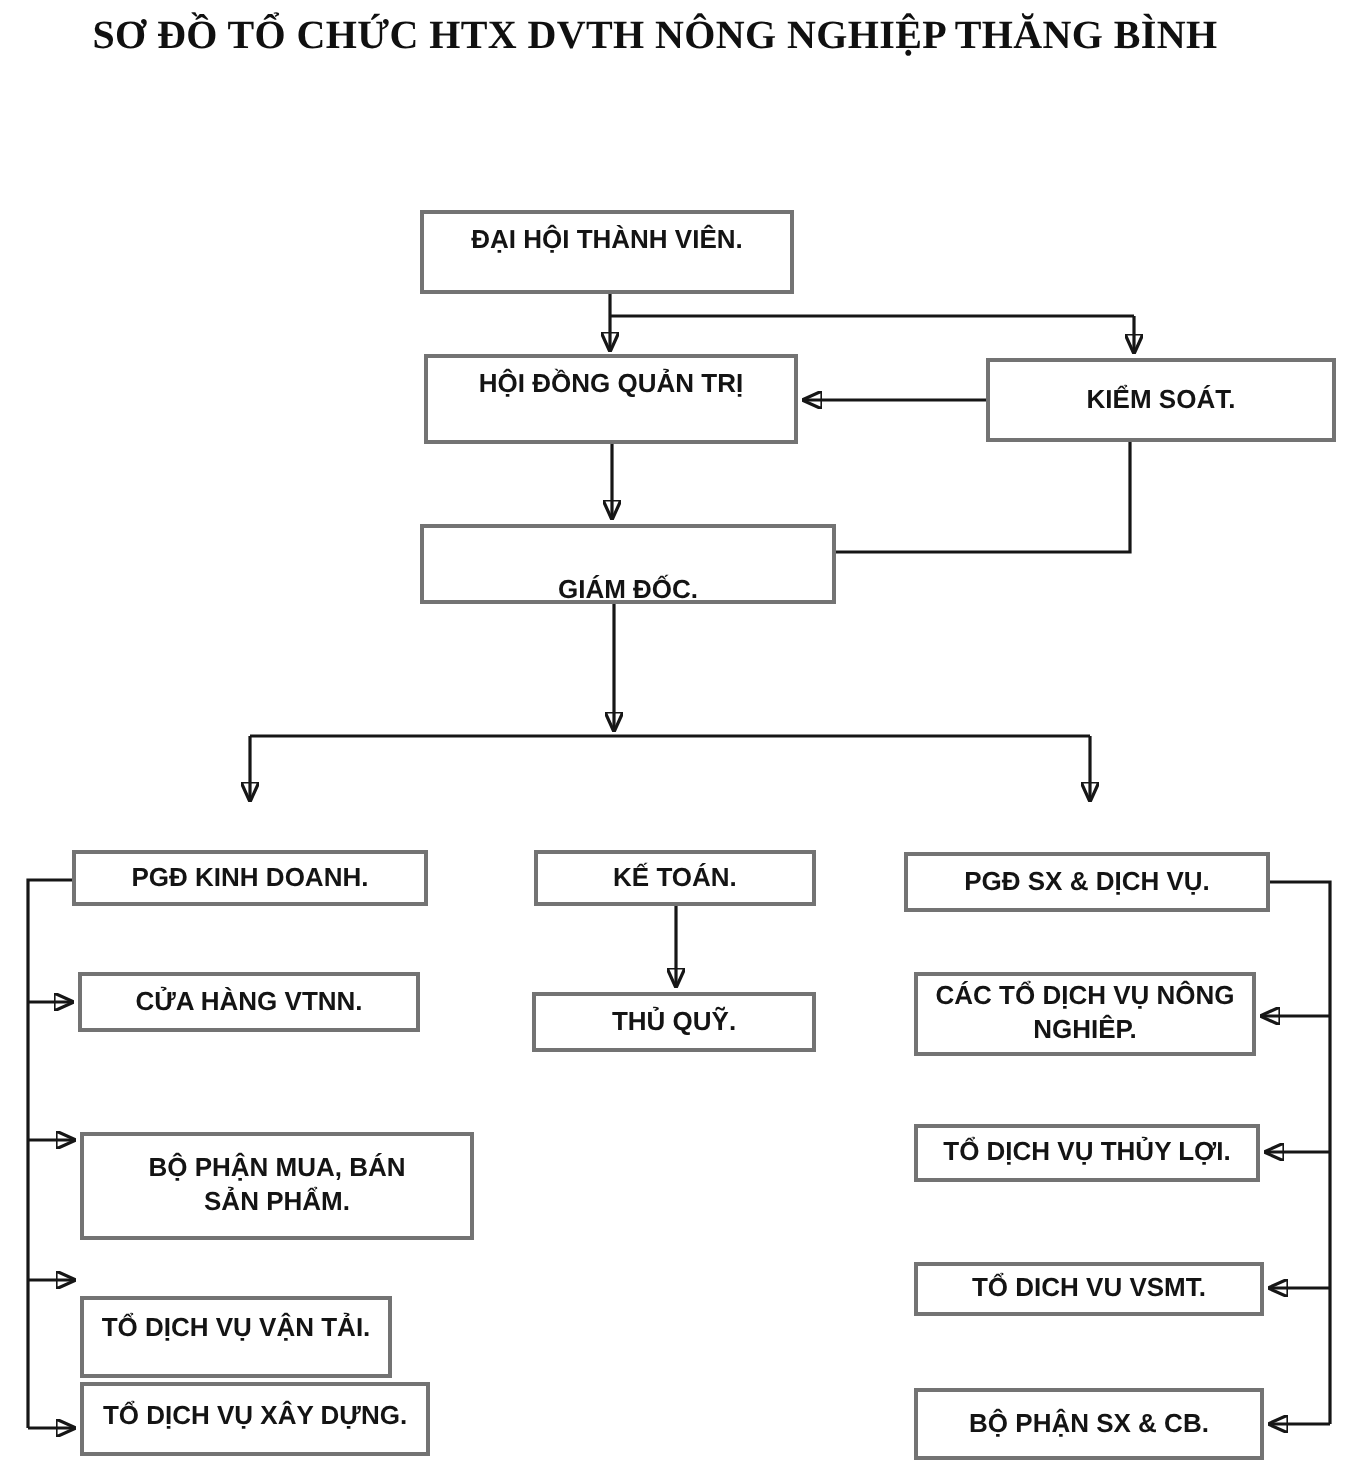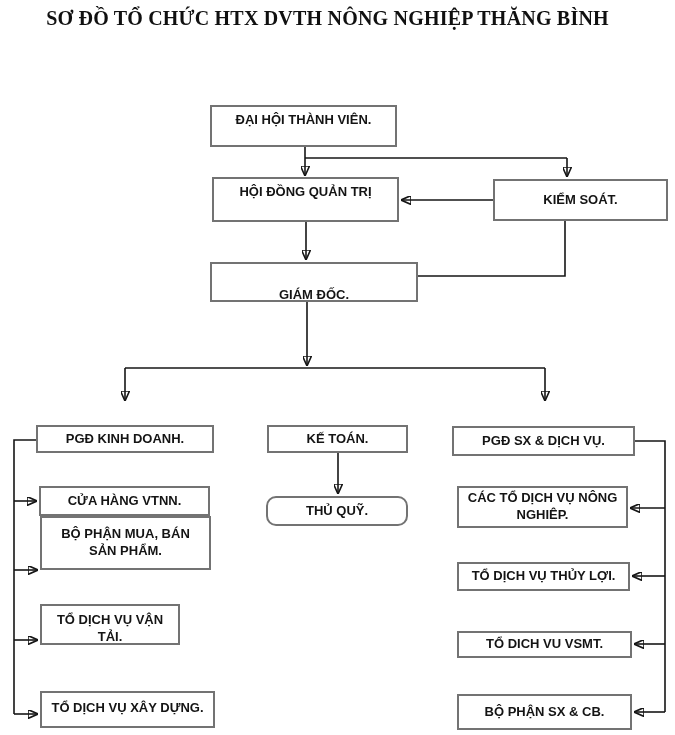--- a/index.html
+++ b/index.html
@@ -73,31 +73,31 @@
   <div class="node tt" style="left:210px;top:262px;width:208px;height:40px;padding-top:23px;">GIÁM ĐỐC.</div>
 
   <div class="node" style="left:36px;top:425px;width:178px;height:28px;">PGĐ KINH DOANH.</div>
 
   <div class="node" style="left:267px;top:425px;width:141px;height:28px;">KẾ TOÁN.</div>
 
   <div class="node" style="left:452px;top:426px;width:183px;height:30px;">PGĐ SX &amp; DỊCH VỤ.</div>
 
   <div class="node" style="left:39px;top:486px;width:171px;height:30px;">CỬA HÀNG VTNN.</div>
 
-  <div class="node" style="left:266px;top:496px;width:142px;height:30px;border-radius:10px;">THỦ QUỸ.</div>
+  <div class="node" style="left:266px;top:496px;width:142px;height:30px;">THỦ QUỸ.</div>
 
   <div class="node" style="left:457px;top:486px;width:171px;height:42px;">CÁC TỔ DỊCH VỤ NÔNG
 NGHIÊP.</div>
 
-  <div class="node" style="left:40px;top:516px;width:171px;height:54px;">BỘ PHẬN MUA, BÁN
+  <div class="node" style="left:40px;top:566px;width:197px;height:54px;">BỘ PHẬN MUA, BÁN
 SẢN PHẨM.</div>
 
   <div class="node" style="left:457px;top:562px;width:173px;height:29px;">TỔ DỊCH VỤ THỦY LỢI.</div>
 
-  <div class="node tt" style="left:40px;top:604px;width:140px;height:41px;padding-top:6px;">TỔ DỊCH VỤ VẬN TẢI.</div>
+  <div class="node tt" style="left:40px;top:648px;width:156px;height:41px;padding-top:6px;">TỔ DỊCH VỤ VẬN TẢI.</div>
 
   <div class="node" style="left:457px;top:631px;width:175px;height:27px;">TỔ DICH VU VSMT.</div>
 
   <div class="node tt" style="left:40px;top:691px;width:175px;height:37px;padding-top:7px;">TỔ DỊCH VỤ XÂY DỰNG.</div>
 
   <div class="node" style="left:457px;top:694px;width:175px;height:36px;">BỘ PHẬN SX &amp; CB.</div>
 
 </div>
 
 </body></html>

